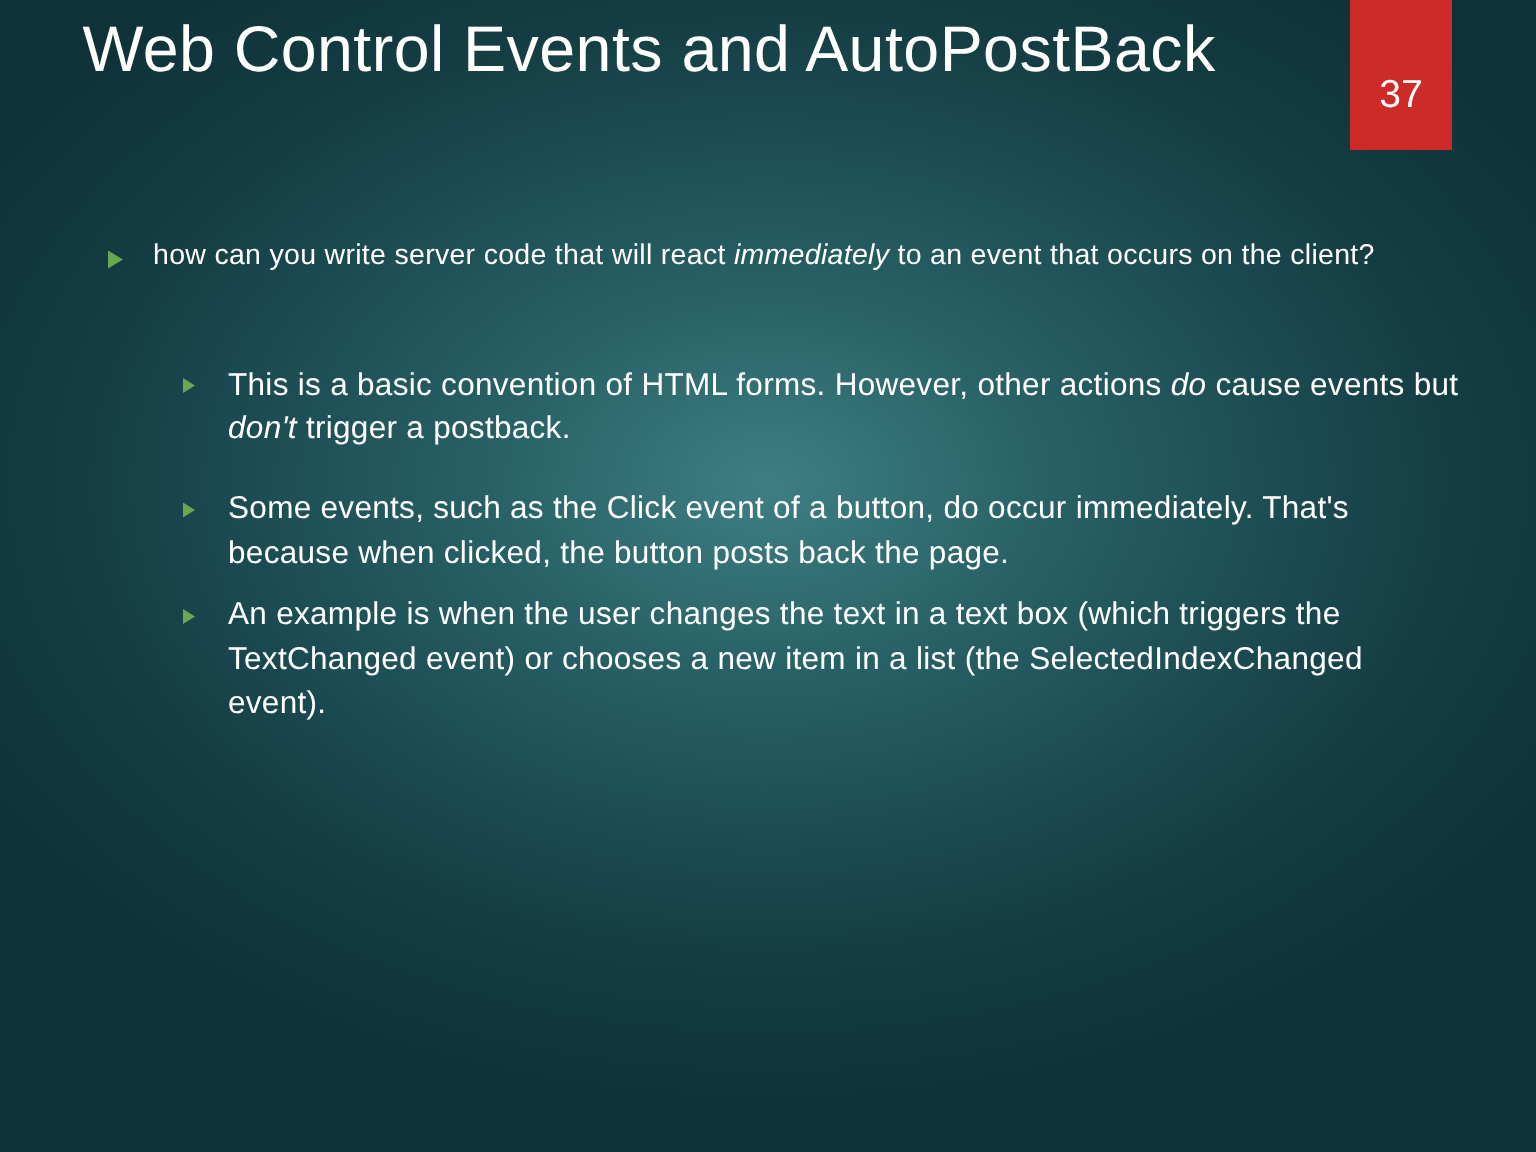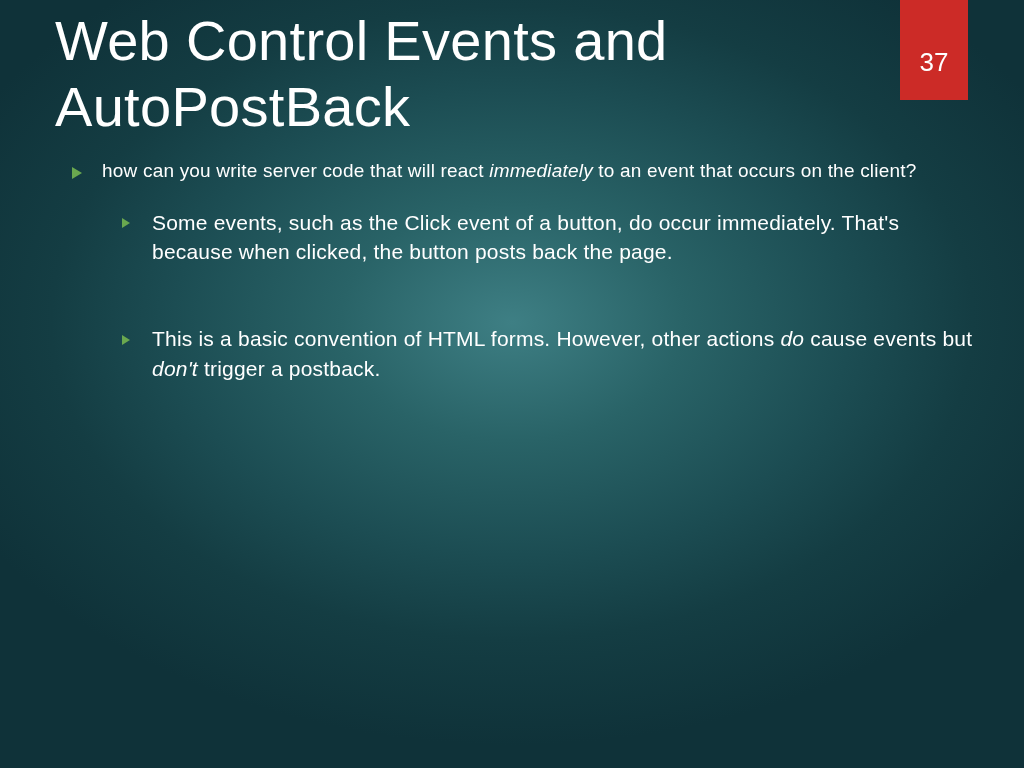--- a/index.html
+++ b/index.html
@@ -23,21 +23,21 @@
     justify-content: center;
     padding-bottom: 22px;
     font-size: 26px;
     color: #fff;
     font-weight: 300;
   }
   .title {
     position: absolute;
     top: 8px;
     left: 55px;
-    font-size: 56px;
+    font-size: 43px;
     line-height: 1.18;
     font-weight: 300;
     letter-spacing: 0.3px;
     max-width: 760px;
   }
   .content {
     position: absolute;
     top: 158px;
     left: 72px;
     right: 50px;
@@ -87,25 +87,29 @@
 
 <h1 class="title">Web Control Events and AutoPostBack</h1>
 
 <div class="content">
 
   <div class="item-l1">
     <span class="bullet"></span>
     <span>how can you write server code that will react </span><em class="i">immediately</em><span> to an event that occurs on the client?</span>
   </div>
 
+  <div class="item-l2 gap-m">
+    <span class="bullet small"></span>
+    <span>This is a basic convention of HTML forms. However, other actions </span><em class="i">do</em><span> cause events but </span><em class="i">don't</em><span> trigger a postback.</span>
+  </div>
+
   <div class="item-l2 gap-s">
     <span class="bullet small"></span>
     <span>Some events, such as the Click event of a button, do occur immediately. That's because when clicked, the button posts back the page.</span>
   </div>
 
-  <div class="item-l2 gap-m">
+  <div class="item-l2 gap-t">
     <span class="bullet small"></span>
-    <span>This is a basic convention of HTML forms. However, other actions </span><em class="i">do</em><span> cause events but </span><em class="i">don't</em><span> trigger a postback.</span>
+    <span>An example is when the user changes the text in a text box (which triggers the TextChanged event) or chooses a new item in a list (the SelectedIndexChanged event).</span>
   </div>
-
 
 
 </div>
 
 </body></html>

